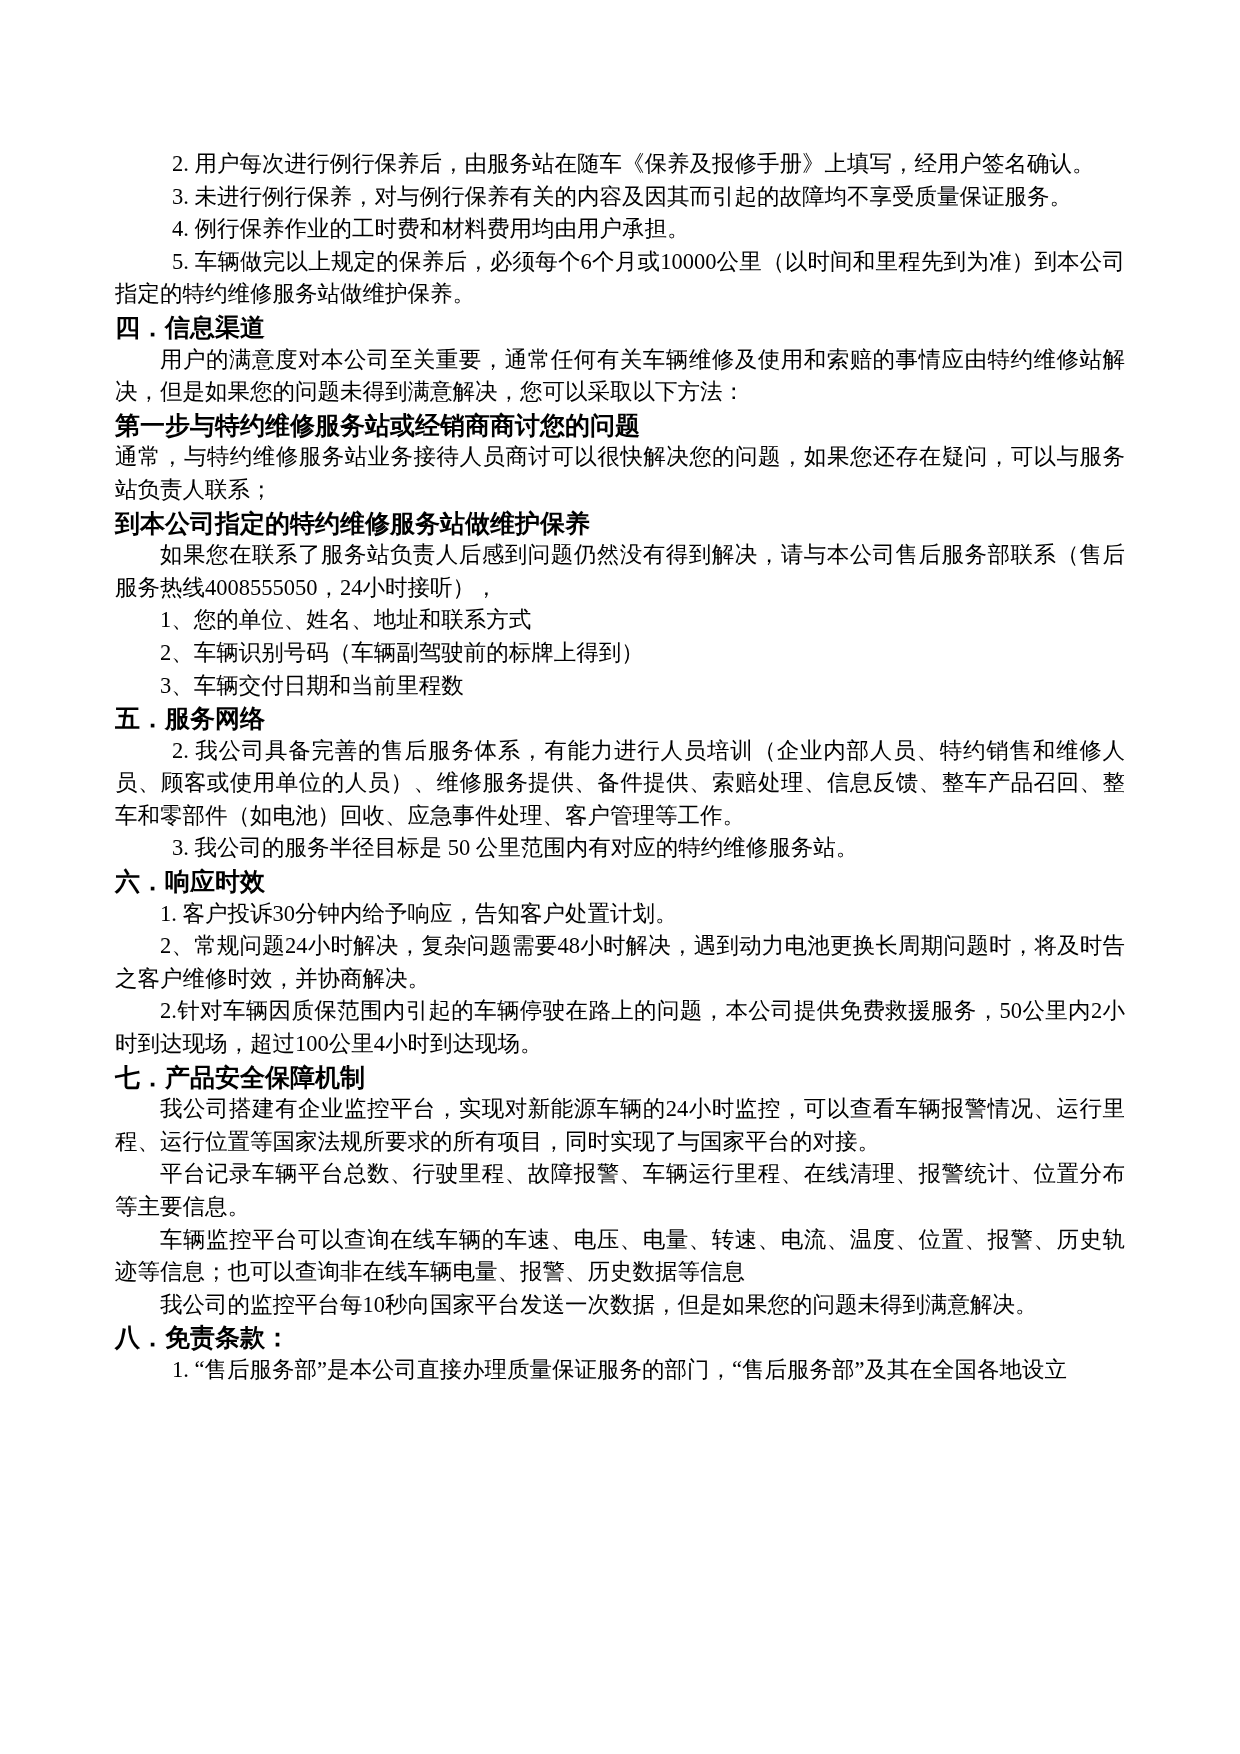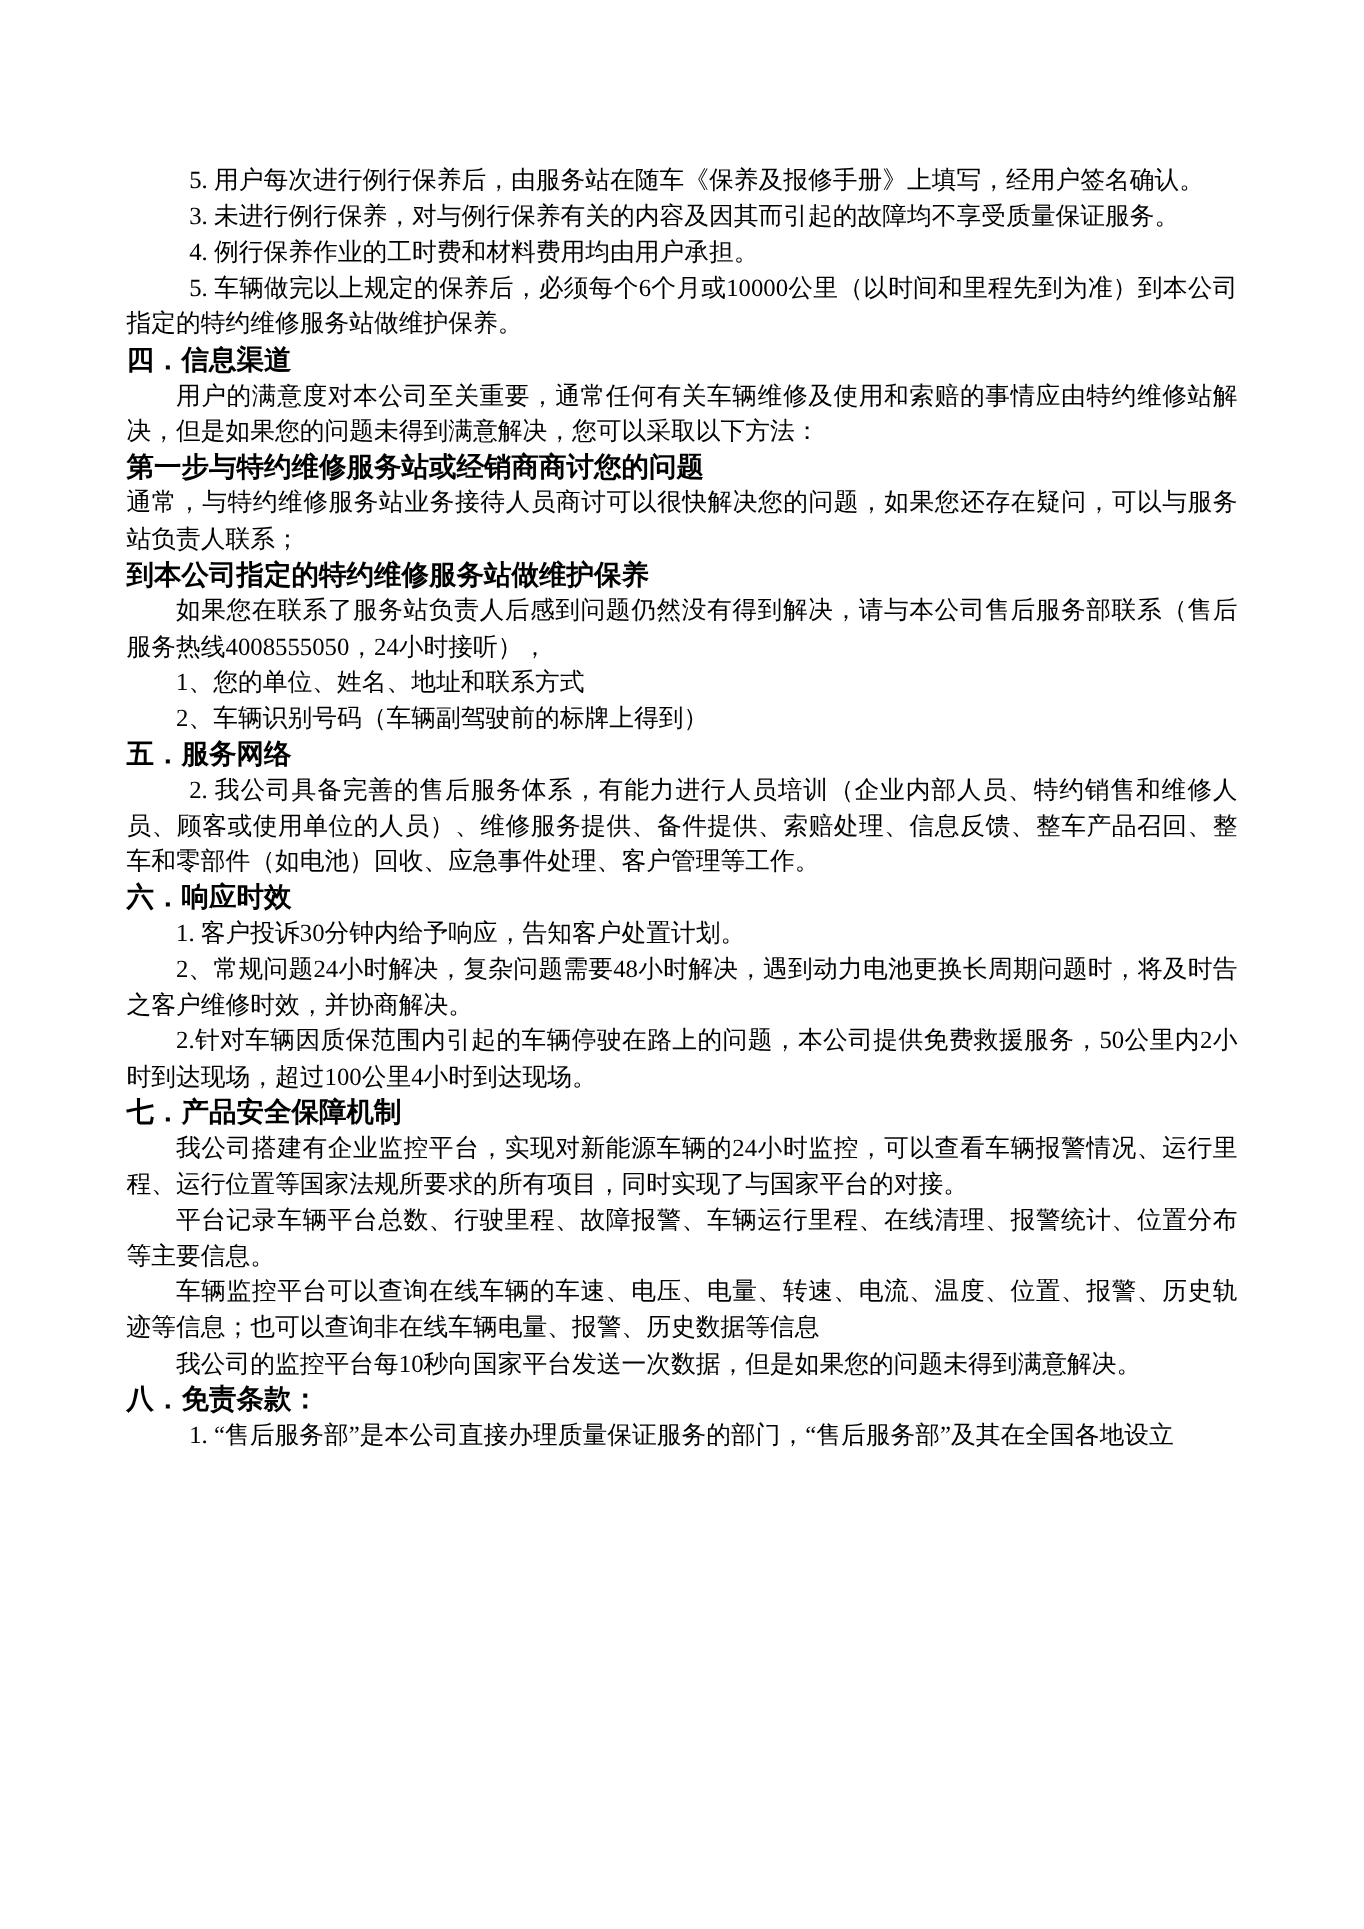--- a/index.html
+++ b/index.html
@@ -37,34 +37,36 @@
       font-weight: bold;
       font-size: 25px;
       text-indent: 0;
     }
   </style>
 </head>
 <body>
 
 <div class="page">
   <div class="content">
-    <p class="li">5. 用户每次进行例行保养后，由服务站在随车《保养及报修手册》上填写，经用户签名确认。</p>
+    <p class="li">2. 用户每次进行例行保养后，由服务站在随车《保养及报修手册》上填写，经用户签名确认。</p>
     <p class="li">3. 未进行例行保养，对与例行保养有关的内容及因其而引起的故障均不享受质量保证服务。</p>
     <p class="li">4. 例行保养作业的工时费和材料费用均由用户承担。</p>
     <p class="li">5. 车辆做完以上规定的保养后，必须每个6个月或10000公里（以时间和里程先到为准）到本公司指定的特约维修服务站做维护保养。</p>
     <p class="h">四．信息渠道</p>
     <p class="p2">用户的满意度对本公司至关重要，通常任何有关车辆维修及使用和索赔的事情应由特约维修站解决，但是如果您的问题未得到满意解决，您可以采取以下方法：</p>
     <p class="sub">第一步与特约维修服务站或经销商商讨您的问题</p>
     <p class="p0">通常，与特约维修服务站业务接待人员商讨可以很快解决您的问题，如果您还存在疑问，可以与服务站负责人联系；</p>
     <p class="sub">到本公司指定的特约维修服务站做维护保养</p>
     <p class="p2">如果您在联系了服务站负责人后感到问题仍然没有得到解决，请与本公司售后服务部联系（售后服务热线4008555050，24小时接听），</p>
     <p class="p2">1、您的单位、姓名、地址和联系方式</p>
     <p class="p2">2、车辆识别号码（车辆副驾驶前的标牌上得到）</p>
+    <p class="p2">3、车辆交付日期和当前里程数</p>
     <p class="h">五．服务网络</p>
     <p class="li">2. 我公司具备完善的售后服务体系，有能力进行人员培训（企业内部人员、特约销售和维修人员、顾客或使用单位的人员）、维修服务提供、备件提供、索赔处理、信息反馈、整车产品召回、整车和零部件（如电池）回收、应急事件处理、客户管理等工作。</p>
+    <p class="li">3. 我公司的服务半径目标是 50 公里范围内有对应的特约维修服务站。</p>
     <p class="h">六．响应时效</p>
     <p class="p2">1. 客户投诉30分钟内给予响应，告知客户处置计划。</p>
     <p class="p2">2、常规问题24小时解决，复杂问题需要48小时解决，遇到动力电池更换长周期问题时，将及时告之客户维修时效，并协商解决。</p>
     <p class="p2">2.针对车辆因质保范围内引起的车辆停驶在路上的问题，本公司提供免费救援服务，50公里内2小时到达现场，超过100公里4小时到达现场。</p>
     <p class="h">七．产品安全保障机制</p>
     <p class="p2">我公司搭建有企业监控平台，实现对新能源车辆的24小时监控，可以查看车辆报警情况、运行里程、运行位置等国家法规所要求的所有项目，同时实现了与国家平台的对接。</p>
     <p class="p2">平台记录车辆平台总数、行驶里程、故障报警、车辆运行里程、在线清理、报警统计、位置分布等主要信息。</p>
     <p class="p2">车辆监控平台可以查询在线车辆的车速、电压、电量、转速、电流、温度、位置、报警、历史轨迹等信息；也可以查询非在线车辆电量、报警、历史数据等信息</p>
     <p class="p2">我公司的监控平台每10秒向国家平台发送一次数据，但是如果您的问题未得到满意解决。</p>
     <p class="h">八．免责条款：</p>

